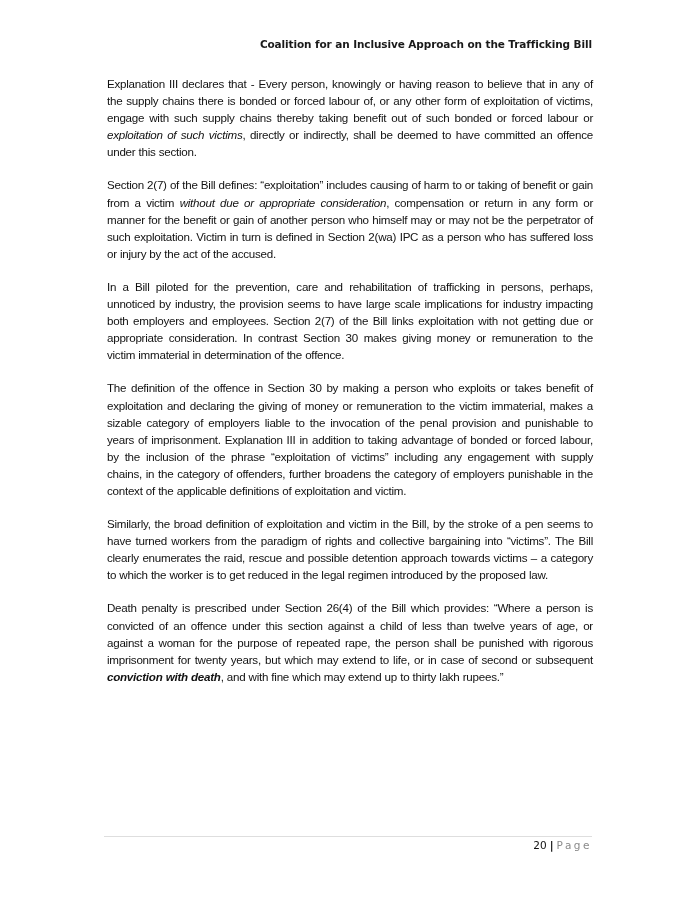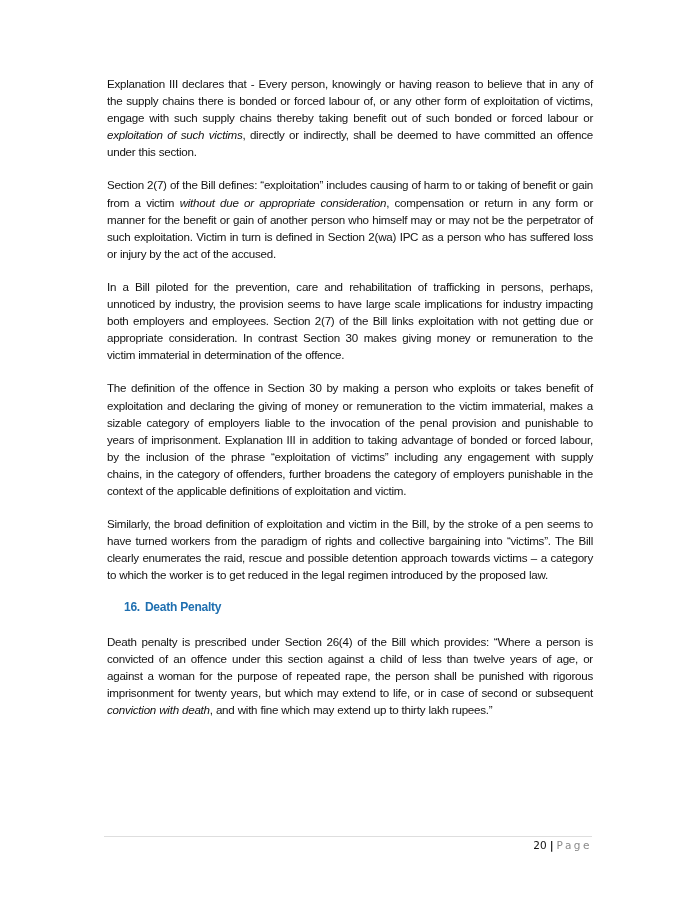--- a/index.html
+++ b/index.html
@@ -12,54 +12,54 @@
     }
     .body {
       position: absolute; left: 107px; top: 75px; width: 486px;
       font-family: "Liberation Sans", sans-serif; font-size: 11.6px;
       line-height: 17.1px; color: #111; text-align: justify;
       letter-spacing: -0.25px; word-spacing: 0.2px;
     }
     .body p { margin: 0 0 16px 0; }
     .body p.tight { margin-bottom: 0; }
     .body em { font-style: italic; }
-    .body strong em, .body em strong { font-weight: normal; font-style: italic; }
+    .body strong em, .body em strong { font-weight: bold; font-style: italic; }
     .section-heading {
       font-family: "Liberation Sans", sans-serif; font-weight: bold;
       color: #1f6fb0; font-size: 12px; margin: 0 0 16px 17px;
     }
     .section-heading .num { margin-right: 5px; }
     .footer-line {
       position: absolute; left: 104px; top: 836px; width: 488px; height: 1px;
       background: #dedede;
     }
     .page-number {
       position: absolute; right: 108px; top: 839px;
       font-family: "DejaVu Sans", sans-serif; font-size: 10.5px; color: #111;
     }
     .page-number .sep { font-weight: bold; margin: 0 3px; }
     .page-number .label { color: #8a8a8a; letter-spacing: 2.5px; }
   </style>
 </head>
 <body>
 
 <div class="page">
+  <div class="header-title">Coalition for an Inclusive Approach on the Trafficking Bill</div>
 
   <div class="body">
 
     <p><span>Explanation III declares that - Every person, knowingly or having reason to believe that in any of the supply chains there is bonded or forced labour of, or any other form of exploitation of victims, engage with such supply chains thereby taking benefit out of such bonded or forced labour or </span><em>exploitation of such victims</em><span>, directly or indirectly, shall be deemed to have committed an offence under this section.</span></p>
 
     <p><span>Section 2(7) of the Bill defines: “exploitation” includes causing of harm to or taking of benefit or gain from a victim </span><em>without due or appropriate consideration</em><span>, compensation or return in any form or manner for the benefit or gain of another person who himself may or may not be the perpetrator of such exploitation. Victim in turn is defined in Section 2(wa) IPC as a person who has suffered loss or injury by the act of the accused.</span></p>
 
     <p>In a Bill piloted for the prevention, care and rehabilitation of trafficking in persons, perhaps, unnoticed by industry, the provision seems to have large scale implications for industry impacting both employers and employees. Section 2(7) of the Bill links exploitation with not getting due or appropriate consideration. In contrast Section 30 makes giving money or remuneration to the victim immaterial in determination of the offence.</p>
 
     <p>The definition of the offence in Section 30 by making a person who exploits or takes benefit of exploitation and declaring the giving of money or remuneration to the victim immaterial, makes a sizable category of employers liable to the invocation of the penal provision and punishable to years of imprisonment. Explanation III in addition to taking advantage of bonded or forced labour, by the inclusion of the phrase “exploitation of victims” including any engagement with supply chains, in the category of offenders, further broadens the category of employers punishable in the context of the applicable definitions of exploitation and victim.</p>
 
     <p>Similarly, the broad definition of exploitation and victim in the Bill, by the stroke of a pen seems to have turned workers from the paradigm of rights and collective bargaining into “victims”. The Bill clearly enumerates the raid, rescue and possible detention approach towards victims – a category to which the worker is to get reduced in the legal regimen introduced by the proposed law.</p>
 
-    <div class="section-heading"><span class="num">16.</span><span>Death Penalty</span></div>
 
     <p class="tight"><span>Death penalty is prescribed under Section  26(4) of the Bill which provides: “Where a person is convicted of an offence under this section against a child of less than twelve years of age, or against a woman for the purpose of repeated rape, the person shall be punished with rigorous imprisonment for twenty years, but which may extend to life, or in case of second or subsequent </span><strong><em>conviction with death</em></strong><span>, and with fine which may extend up to thirty lakh rupees.”</span></p>
   </div>
 
   <div class="footer-line"></div>
   <div class="page-number"><span>20</span><span class="sep">|</span><span class="label">Page</span></div>
 </div>
 
 </body></html>

